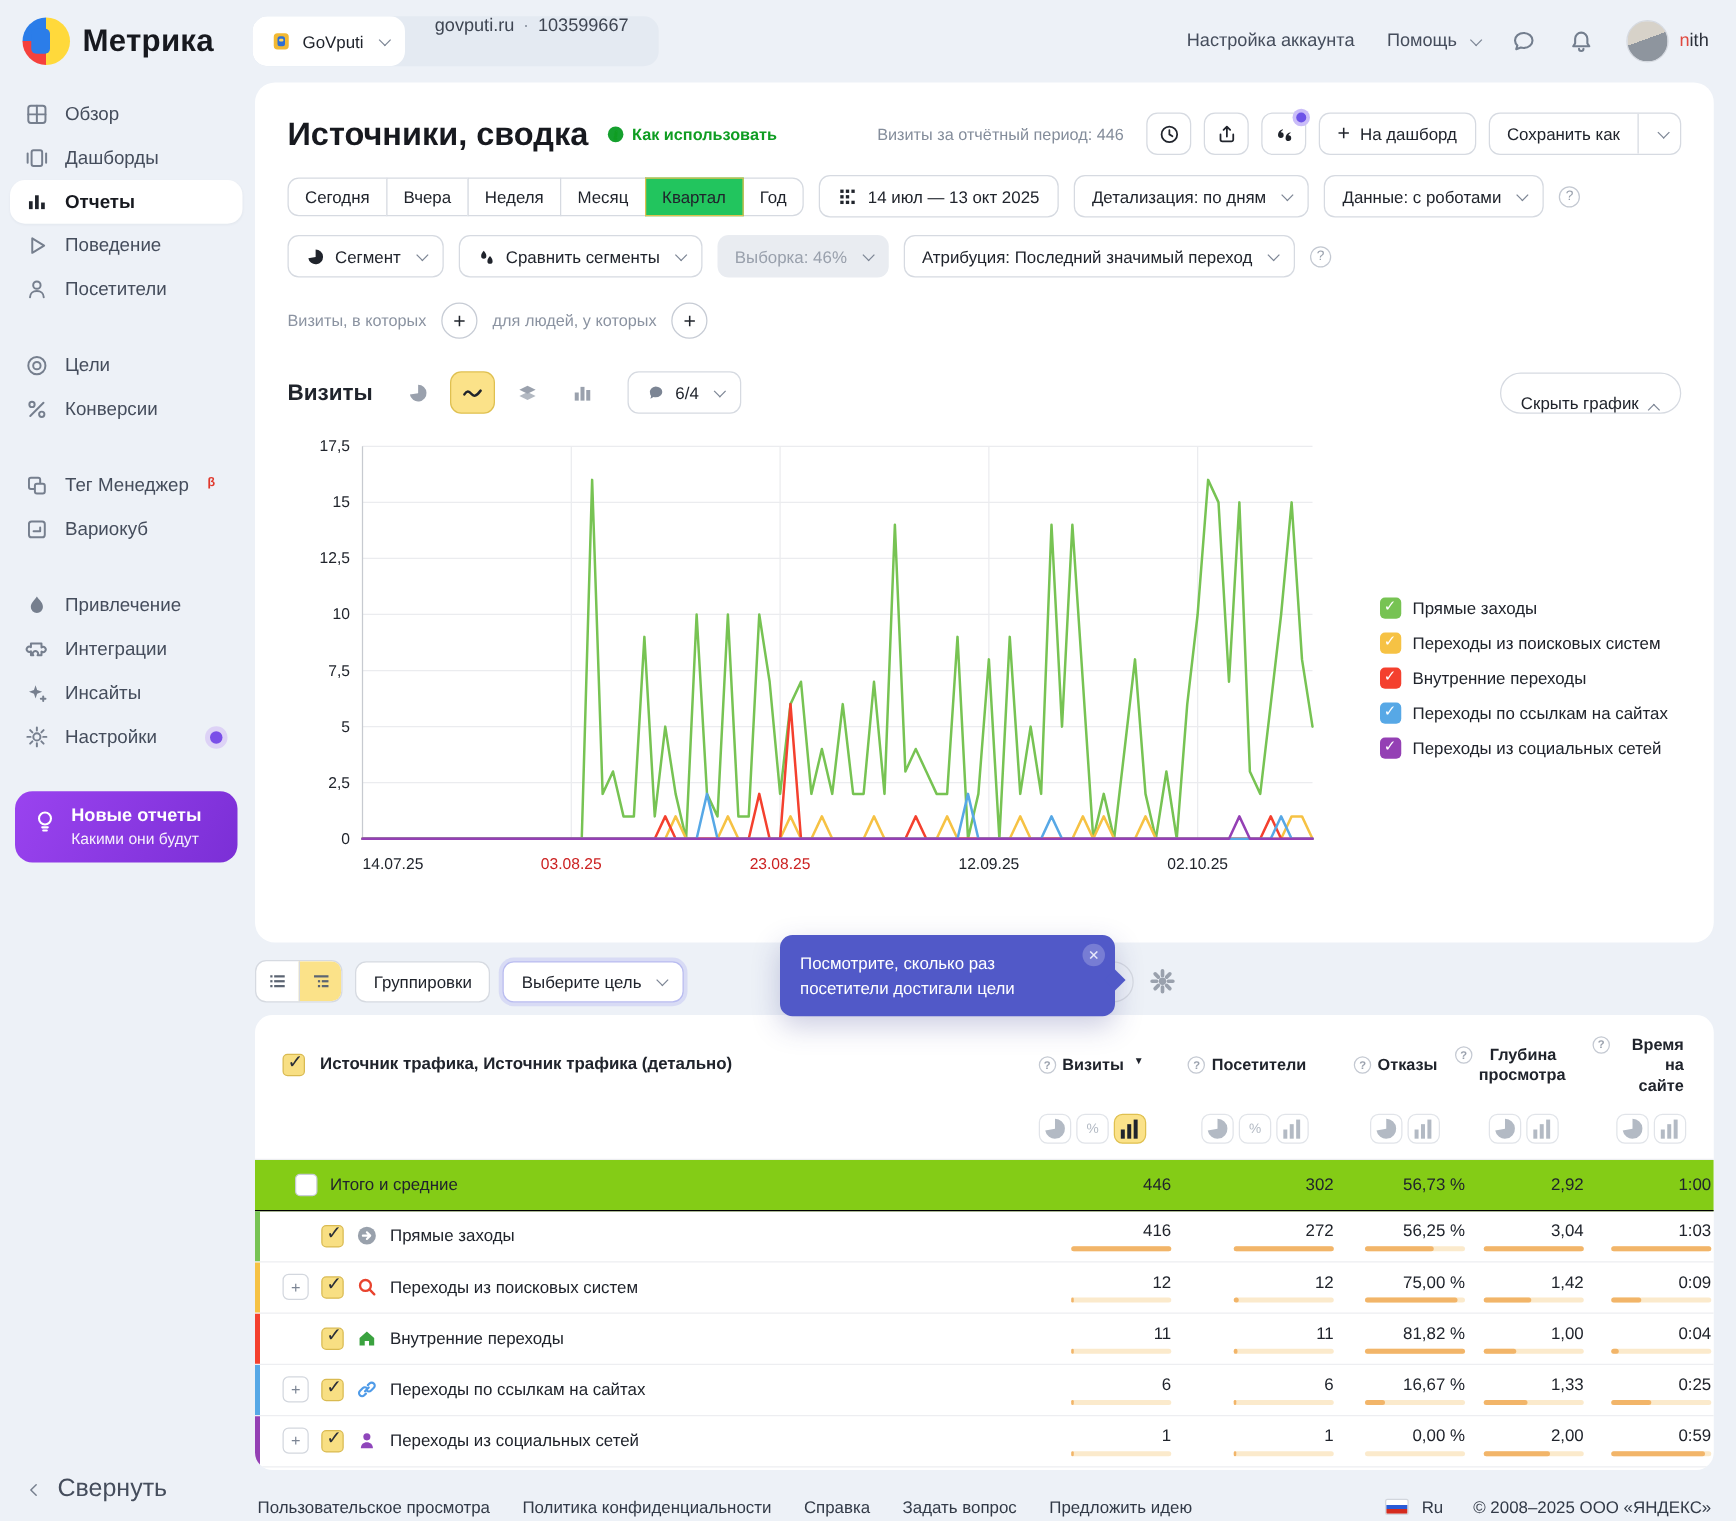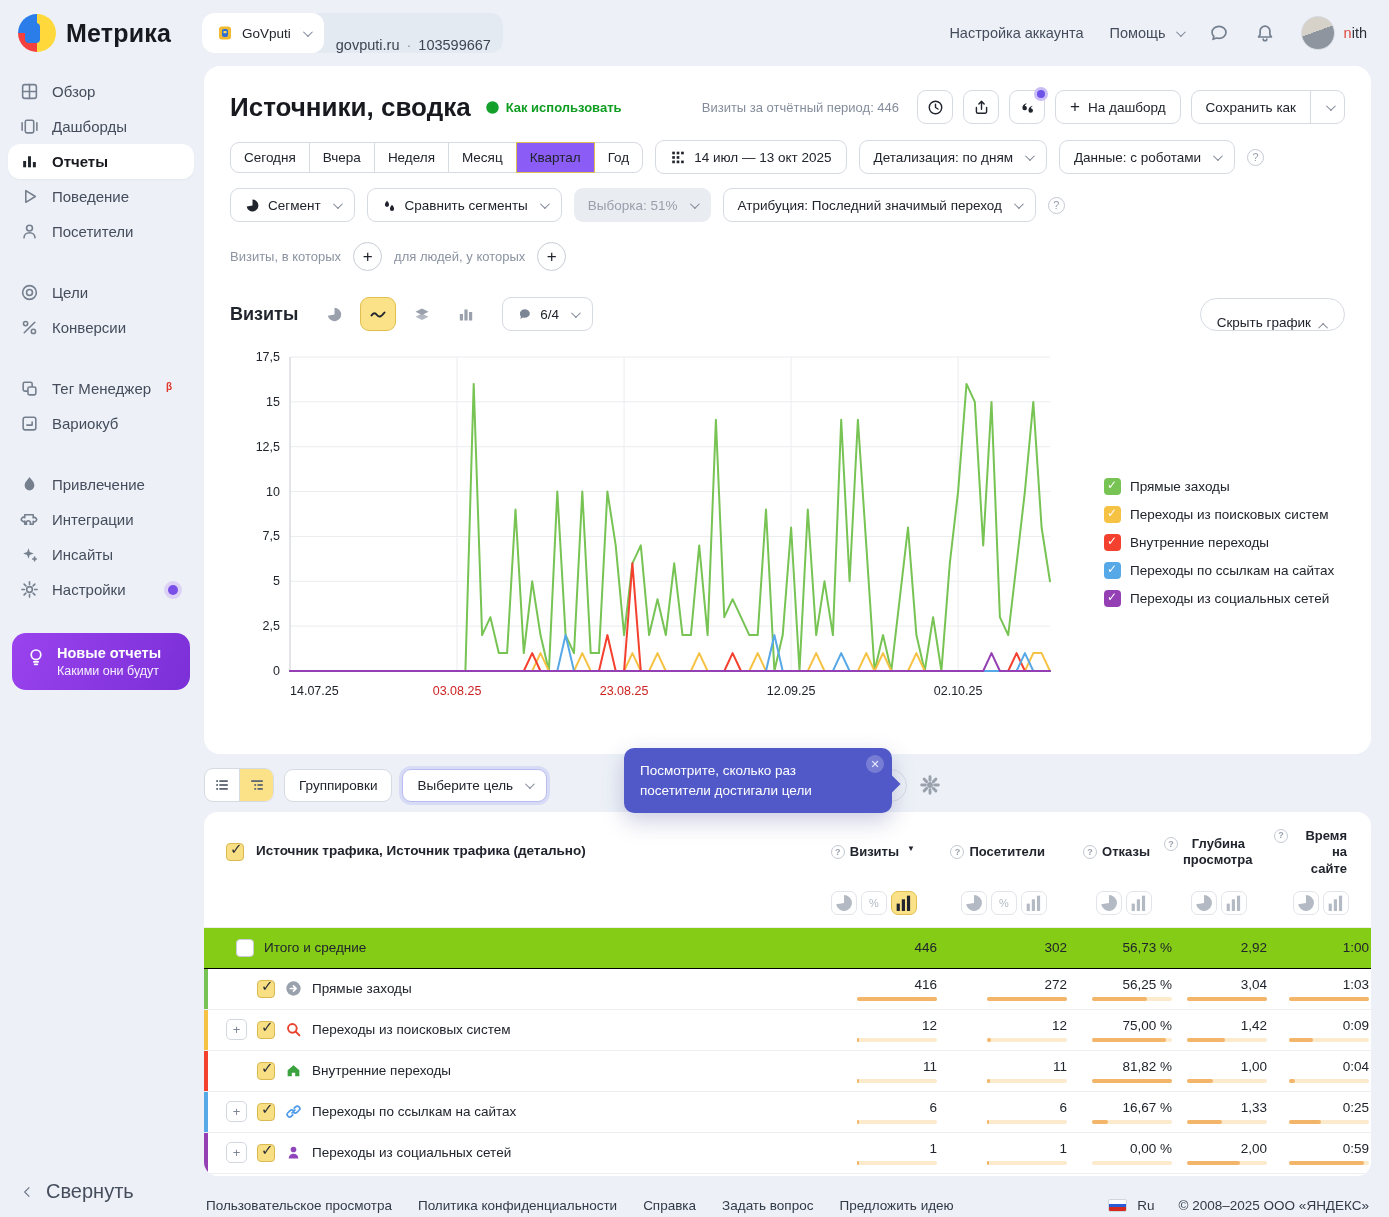--- a/index.html
+++ b/index.html
@@ -10,21 +10,21 @@
   
   .topbar { height:66px; display:flex; align-items:center; padding:0 22px 0 18px; }
   .brand { display:flex; align-items:center; gap:10px; width:184px; }
   .logo-mark { width:38px; height:38px; border-radius:50%; position:relative; overflow:hidden;
     background:conic-gradient(#ffd93b 0 50%, #f5413d 50% 75%, #2b7de9 75% 100%); }
   .logo-mark::after { content:""; position:absolute; left:7px; top:9px; width:15px; height:20px; background:#2b7de9; border-radius:4px; box-shadow:0 0 0 2px rgba(255,255,255,.0); }
   .brand-name { font-size:25px; font-weight:bold; letter-spacing:.2px; color:#17191f; }
   .counter-switcher { display:flex; align-items:stretch; background:#e4eaf2; border-radius:12px; overflow:hidden; height:40px; }
   .counter-main { background:#fff; border-radius:12px; display:flex; align-items:center; gap:8px; padding:0 14px; }
   .counter-fav { width:18px; height:18px; display:inline-block; }
-  .counter-meta { display:flex; align-items:flex-end; gap:7px; padding:0 12px; color:#3e4552; font-size:14.5px; }
+  .counter-meta { display:flex; align-items:flex-start; gap:7px; padding:0 24px; color:#3e4552; font-size:14.5px; }
   .counter-meta .dot-sep { color:#8d95a3; }
   .topbar-right { margin-left:auto; display:flex; align-items:center; gap:26px; }
   .top-link { color:#454d5c; font-size:14.5px; }
   .help-wrap { display:flex; align-items:center; gap:6px; color:#454d5c; font-size:14.5px; }
   .top-ico { width:20px; height:20px; color:#737e8e; }
   .avatar { width:34px; height:34px; border-radius:50%; background:linear-gradient(160deg,#d7d2c9 0 45%, #8e959e 45% 100%); border:1px solid #d6dae1; }
   .username { font-size:14.5px; color:#2b303a; display:inline-block; }
   .username::first-letter { color:#e0483f; }
 
   
@@ -64,21 +64,21 @@
   .text-btn { height:34px; border:1px solid #d6dae1; border-radius:9px; padding:0 14px; display:flex; align-items:center; gap:8px; font-size:13.5px; background:#fff; }
   .split-btn { display:flex; align-items:stretch; border:1px solid #d6dae1; border-radius:9px; overflow:hidden; height:34px; background:#fff; }
   .split-main { padding:0 14px; display:flex; align-items:center; font-size:13.5px; }
   .split-chev { width:34px; display:flex; align-items:center; justify-content:center; border-left:1px solid #d6dae1; }
 
   .row2 { display:flex; align-items:center; margin-top:16px; gap:12px; }
   .seg-control { display:flex; }
   .seg-btn { height:31px; padding:0 13px; border:1px solid #d6dae1; background:#fff; font-size:13.5px; margin-left:-1px; position:relative; }
   .seg-btn:first-child { border-radius:9px 0 0 9px; margin-left:0; }
   .seg-btn:last-child { border-radius:0 9px 9px 0; }
-  .seg-btn.active { background:#8b5cf6; border-color:#dfc050; z-index:2; }
+  .seg-btn.active { background:#22c55e; border-color:#dfc050; z-index:2; }
   .chev { display:inline-block; width:7px; height:7px; border-right:1.6px solid #7c8594; border-bottom:1.6px solid #7c8594; transform:rotate(45deg) translateY(-2px); margin-left:4px; }
   .chev.up { transform:rotate(-135deg) translateY(-2px); }
   .qmark { width:17px; height:17px; border:1px solid #c4c9d2; border-radius:50%; color:#9aa1ad; font-size:11px; display:inline-flex; align-items:center; justify-content:center; }
 
   .row3 { display:flex; align-items:center; margin-top:14px; gap:12px; }
   .filter-row { display:flex; align-items:center; margin-top:20px; gap:12px; color:#8b93a1; font-size:13px; }
   .plus-circle { width:29px; height:29px; border:1px solid #c7ccd5; border-radius:50%; display:flex; align-items:center; justify-content:center; font-size:17px; color:#20242c; background:#fff; }
   .sampling-btn { background:#e9ecf1; border:none; color:#99a0ac; }
 
   .chart-header { display:flex; align-items:center; margin-top:26px; gap:8px; }
@@ -465,21 +465,21 @@
           <span class="ico" style="width:15px;height:15px;">
               <svg viewBox="0 0 18 18" fill="none" stroke="currentColor" stroke-width="1.5" stroke-linecap="round" stroke-linejoin="round">
                 <path d="M6 3.2C7.4 5 8.5 6.4 8.5 8.2a2.5 2.5 0 0 1-5 0C3.5 6.4 4.6 5 6 3.2z" fill="currentColor" stroke="none"></path>
                 <path d="M12 8.2c1.4 1.8 2.5 3.2 2.5 5a2.5 2.5 0 0 1-5 0c0-1.8 1.1-3.2 2.5-5z" fill="currentColor" stroke="none"></path>
               </svg>
             </span>
           <span>Сравнить сегменты</span>
             <span class="chev"></span>
         </button>
         <button class="text-btn sampling-btn">
-          <span>Выборка: 51%</span>
+          <span>Выборка: 46%</span>
             <span class="chev"></span>
         </button>
         <button class="text-btn">
           <span>Атрибуция: Последний значимый переход</span>
             <span class="chev"></span>
         </button>
         <span class="qmark">?</span>
       </div>
 
       <div class="filter-row">

